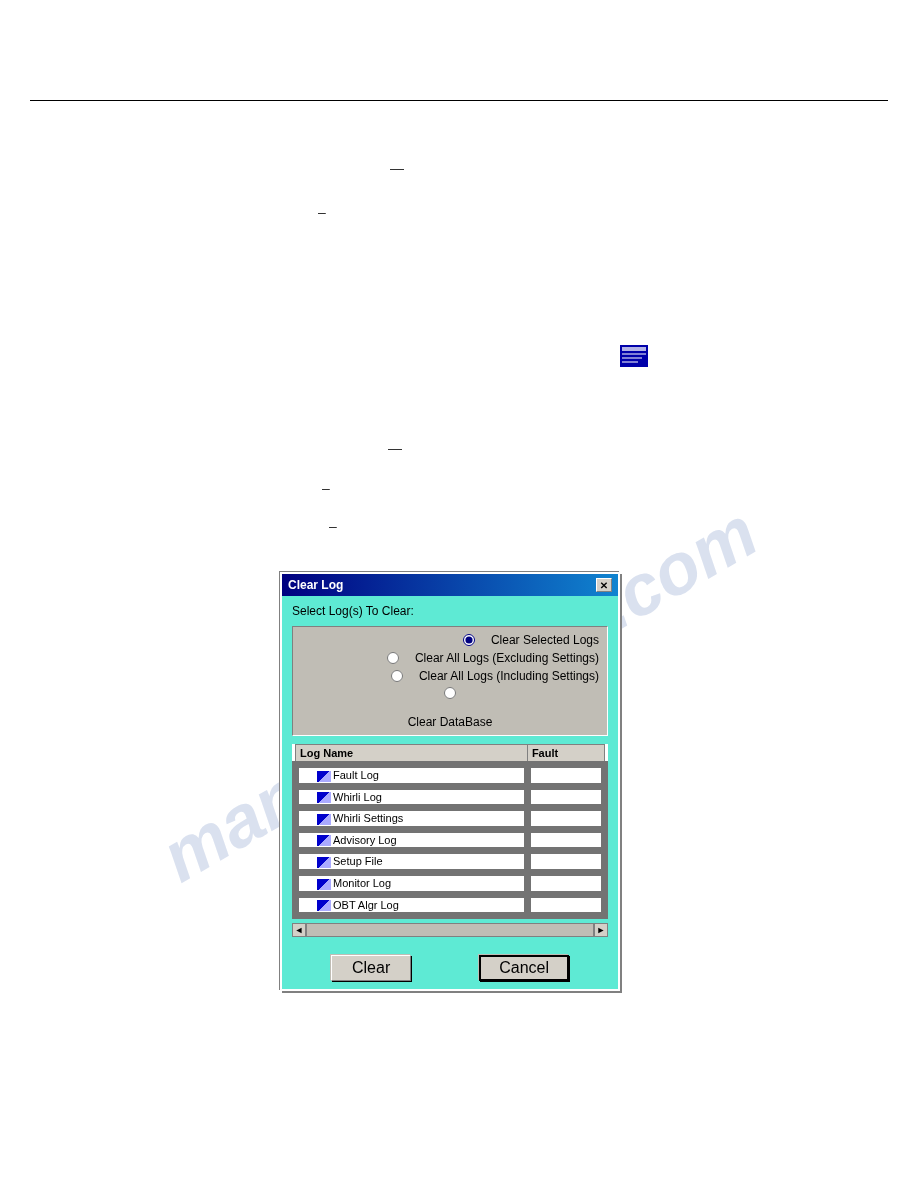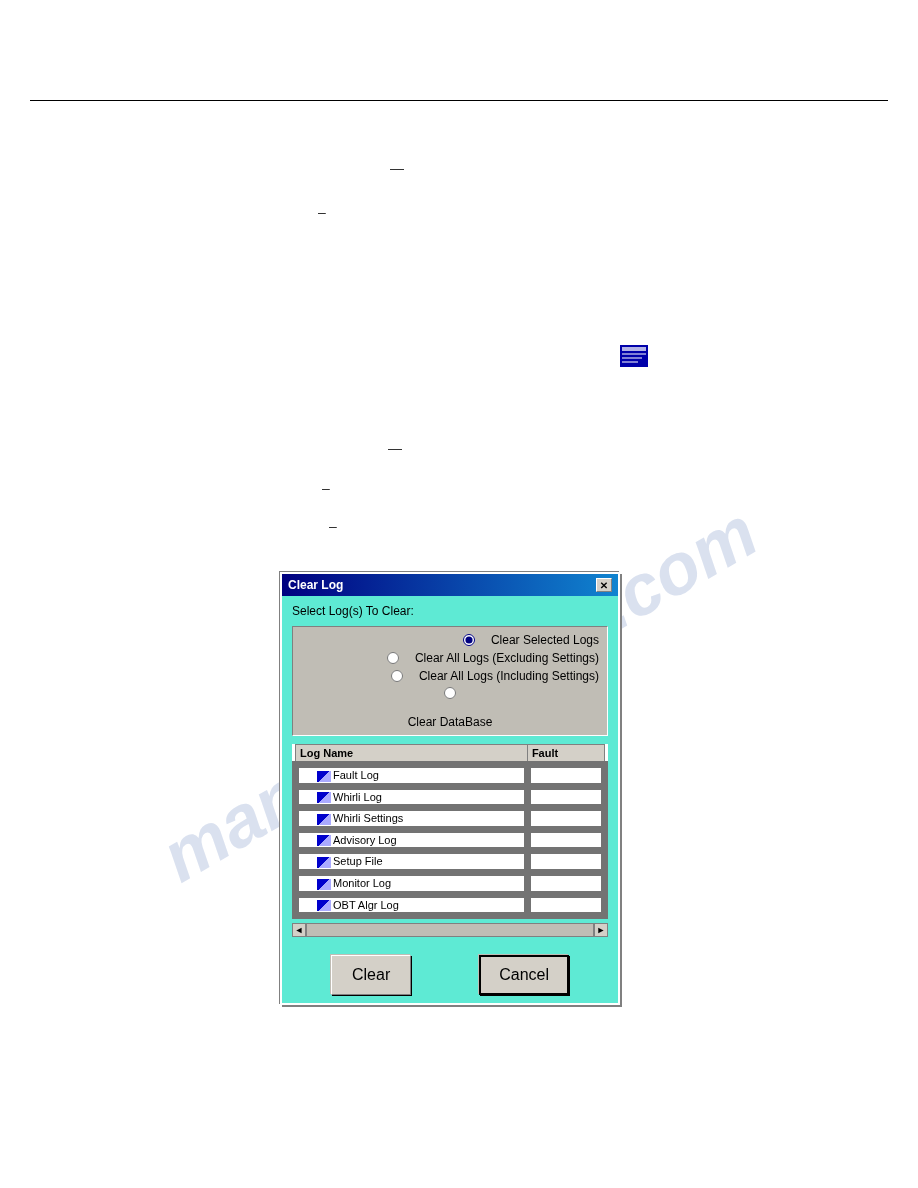--- a/index.html
+++ b/index.html
@@ -229,21 +229,21 @@
       font-size: 16px;
       font-family: Arial, sans-serif;
       cursor: pointer;
       min-width: 70px;
       box-shadow: 1px 1px 0 #000000, -1px -1px 0 #c0bdb5;
       outline: none;
     }
 
     .win-button.default-btn {
       border: 2px solid #000000;
-      padding: 9px 18px;
+      padding: 2px 18px;
     }
   </style>
 </head>
 <body>
 
 <hr class="top-rule">
 
 <span class="dash" style="top:160px; left:390px;">—</span>
 <span class="dash" style="top:204px; left:318px;">–</span>
 <span class="dash" style="top:440px; left:388px;">—</span>

